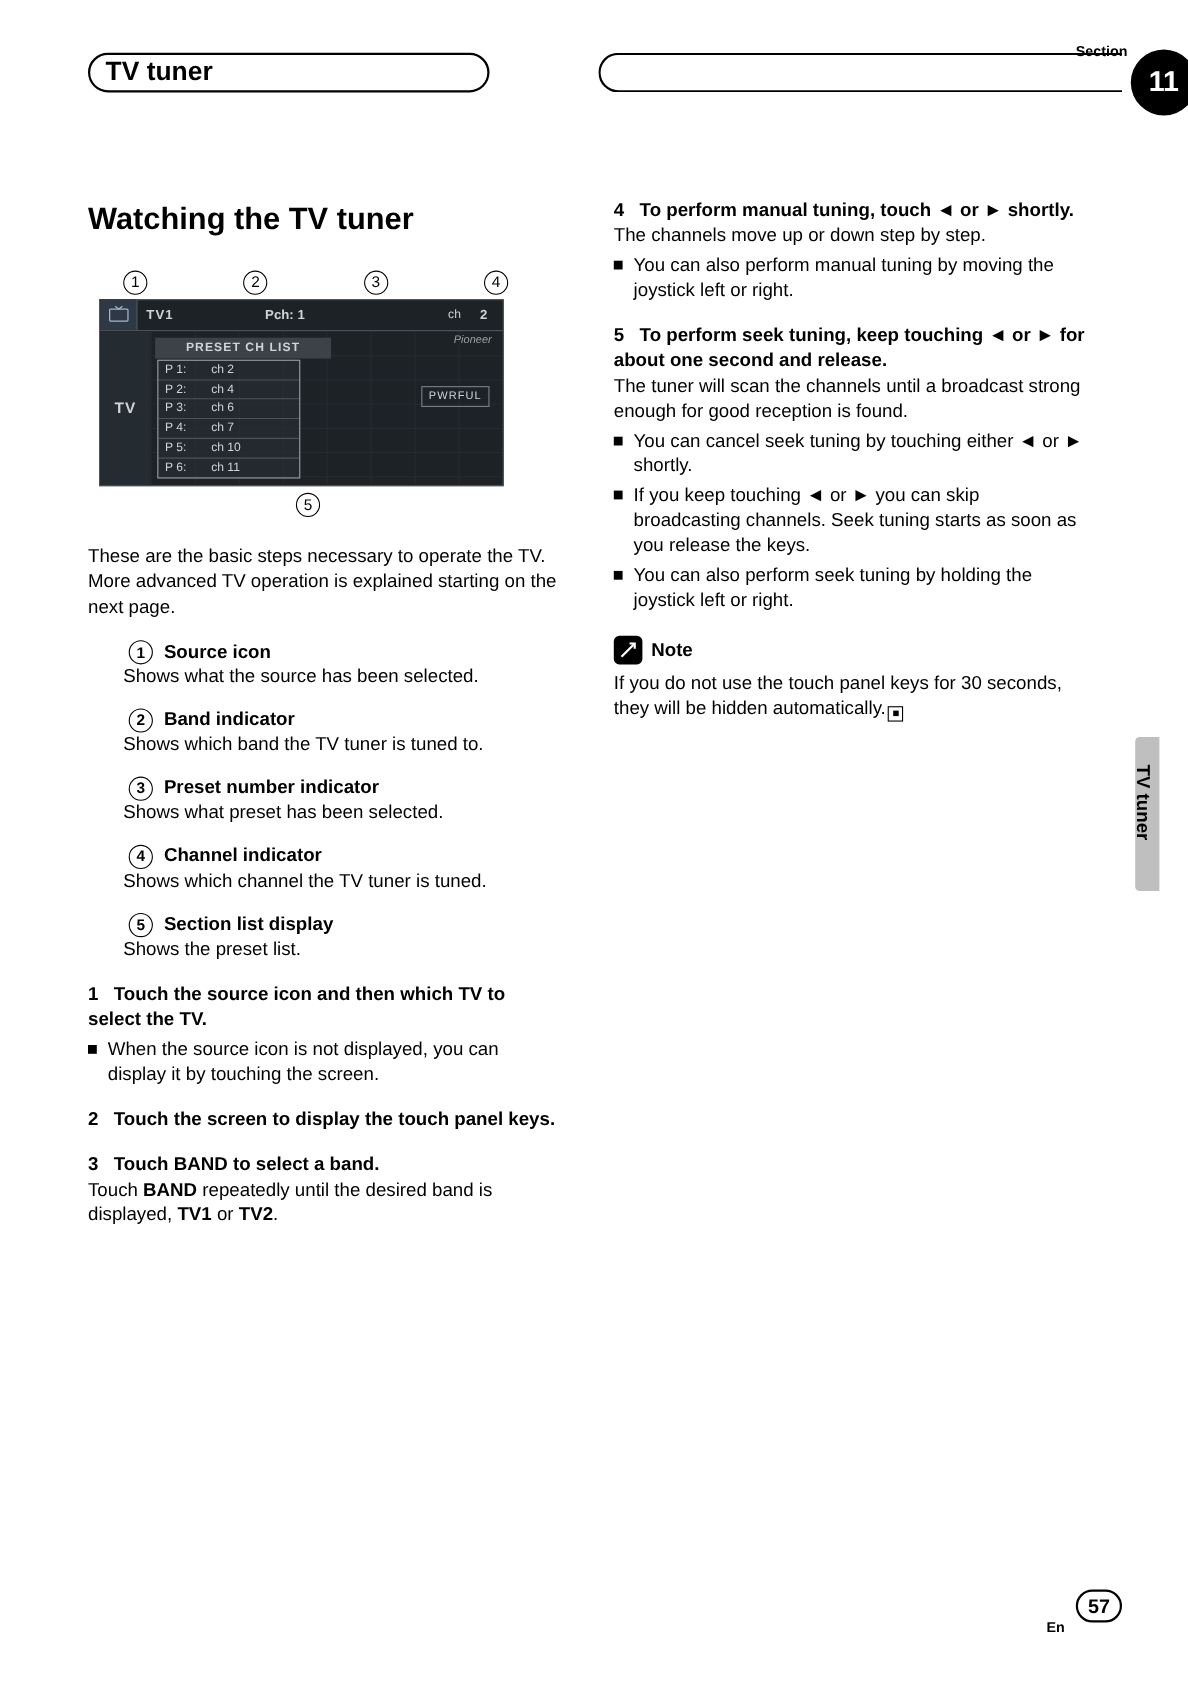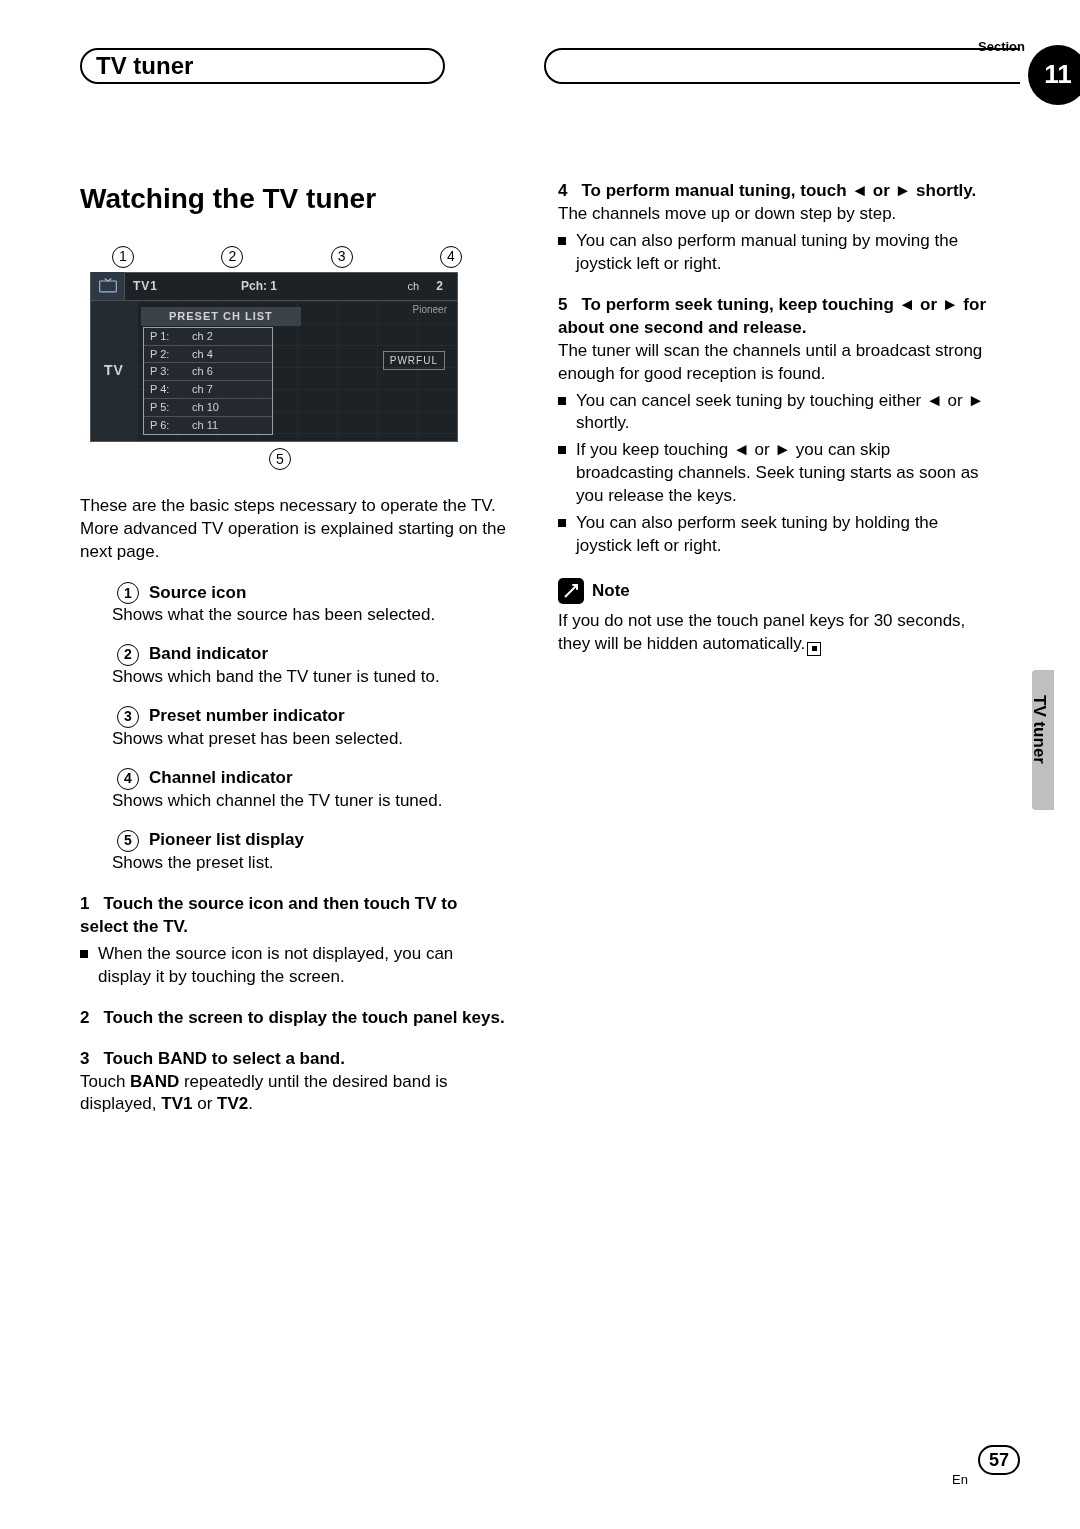--- a/index.html
+++ b/index.html
@@ -51,21 +51,21 @@
   }
   .scr-top { position:absolute; left:0; top:0; right:0; height:28px;
     border-bottom:1px solid #4a5055; display:flex; align-items:center; }
   .scr-top .tvicon { width:34px; height:28px; background:#2e3945;
     border-right:1px solid #4a5055; display:flex; align-items:center; justify-content:center; }
   .scr-top .tvicon svg { width:20px; height:18px; }
   .scr-top .tv1 { margin-left:8px; font-weight:bold; letter-spacing:1px; }
   .scr-top .pch { position:absolute; left:150px; font-weight:bold; }
   .scr-top .ch { position:absolute; right:38px; font-size:11px; }
   .scr-top .chnum { position:absolute; right:14px; font-weight:bold; }
-  .scr-brand { position:absolute; right:10px; top:30px; font-size:10px; opacity:.7;text-align:center; }
+  .scr-brand { position:absolute; right:10px; top:30px; font-size:10px; font-style:italic; opacity:.7;text-align:center; }
   .scr-side { position:absolute; left:0; top:28px; width:46px; bottom:0;
     background:#242b31; display:flex; align-items:center; justify-content:center;
     writing-mode: horizontal-tb; }
   .scr-side span { font-size:14px; font-weight:bold; letter-spacing:1px; }
   .scr-listhdr { position:absolute; left:50px; top:34px; font-size:11px;
     background:#3b4248; padding:2px 28px; letter-spacing:1px; font-weight:bold; }
   .scr-list { position:absolute; left:52px; top:54px; width:130px;
     border:1.5px solid #9aa0a5; background:rgba(40,46,52,.6); }
   .scr-list .row { display:flex; border-bottom:1px solid rgba(154,160,165,.35); padding:1px 6px; font-size:11px; }
   .scr-list .row:last-child { border-bottom:none; }
@@ -97,21 +97,21 @@
   .stop-glyph { display:inline-flex; width:14px; height:14px; border:1.5px solid #000;
     align-items:center; justify-content:center; vertical-align:-2px; margin-left:2px; }
   .stop-glyph .inner { width:5px; height:5px; background:#000; }
 
   .side-tab { position:absolute; right:26px; top:670px; width:22px; height:140px;
     background:#bfbfbf; border-radius:4px 0 0 4px; }
   .side-text { position:absolute; right:30px; top:695px; writing-mode: vertical-rl;
     font-weight:bold; font-size:17px; }
 
   .footer { position:absolute; bottom:40px; right:60px; display:flex; align-items:center; gap:10px; }
-  .footer .en { font-size:13px; font-weight:normal;margin-top:40px; }
+  .footer .en { font-size:13px; font-weight:bold;margin-top:40px; }
   .page-badge { width:42px; height:30px; border:2px solid #000; border-radius:16px;
     display:flex; align-items:center; justify-content:center; font-weight:bold; font-size:18px; }
 
   b { font-weight:bold; }
 </style>
 </head>
 <body>
 
 <div class="section-label">Section</div>
 
@@ -202,26 +202,26 @@
     </div>
     <div class="def-item">
       <div class="def-head"><span class="circ-num">3</span><span>Preset number indicator</span></div>
       <div class="def-body">Shows what preset has been selected.</div>
     </div>
     <div class="def-item">
       <div class="def-head"><span class="circ-num">4</span><span>Channel indicator</span></div>
       <div class="def-body">Shows which channel the TV tuner is tuned.</div>
     </div>
     <div class="def-item">
-      <div class="def-head"><span class="circ-num">5</span><span>Pioneer list display</span></div>
+      <div class="def-head"><span class="circ-num">5</span><span>Section list display</span></div>
       <div class="def-body">Shows the preset list.</div>
     </div>
 
     <div class="step">
-      <div class="step-head"><span class="num">1</span><span>Touch the source icon and then touch TV to select the TV.</span></div>
+      <div class="step-head"><span class="num">1</span><span>Touch the source icon and then which TV to select the TV.</span></div>
       <div class="bullet">
           <span class="sq"></span>
           <span>When the source icon is not displayed, you can display it by touching the screen.</span>
         </div>
     </div>
 
     <div class="step">
       <div class="step-head"><span class="num">2</span><span>Touch the screen to display the touch panel keys.</span></div>
     </div>
 

